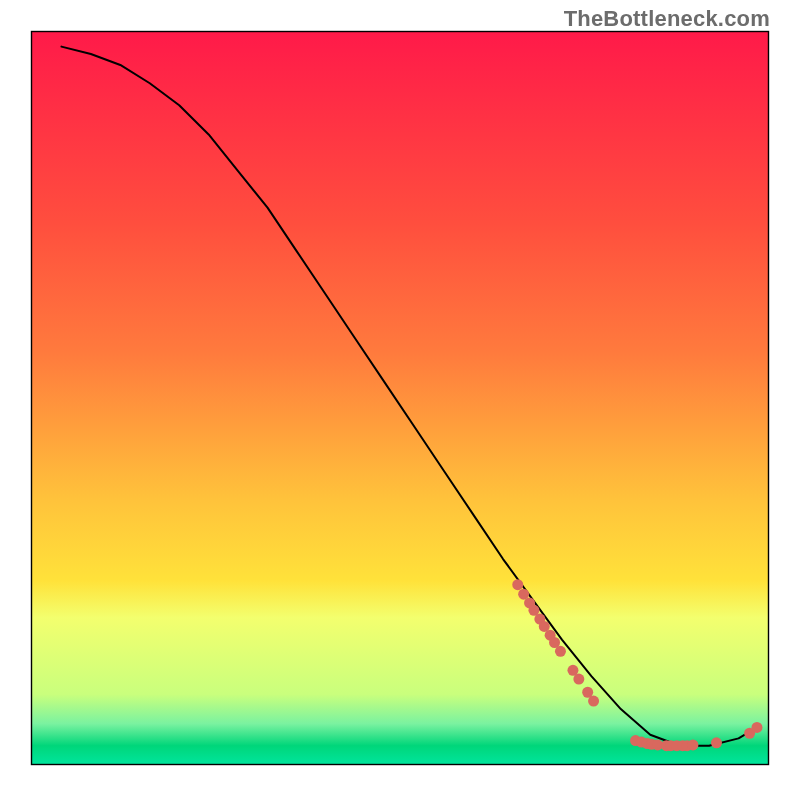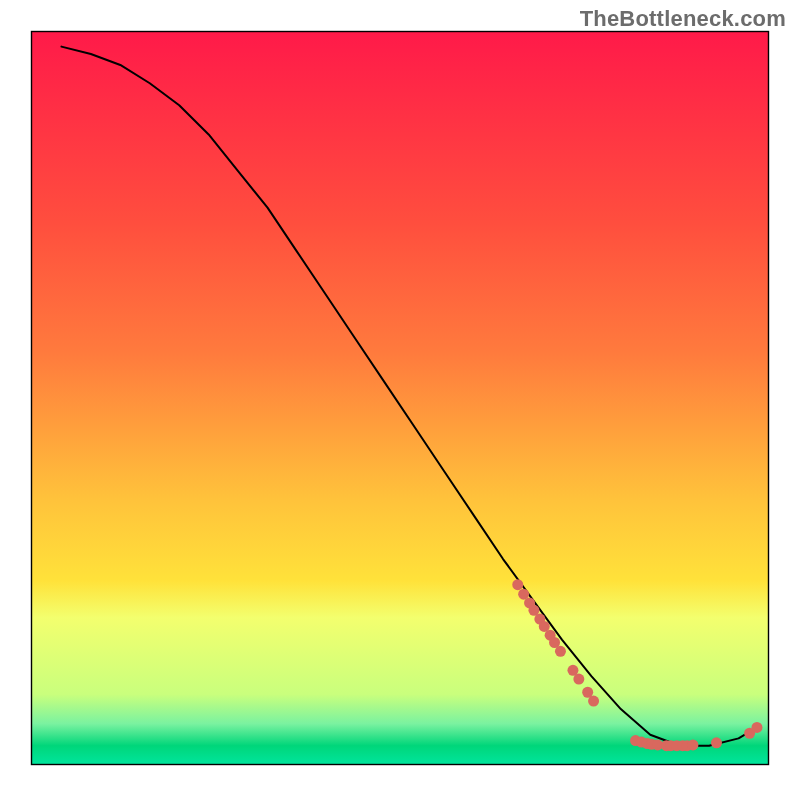--- a/index.html
+++ b/index.html
@@ -12,21 +12,21 @@
     overflow: hidden;
   }
   .canvas {
     position: relative;
     width: 800px;
     height: 800px;
   }
   .watermark {
     position: absolute;
     top: 6px;
-    right: 14px;
+    right: 30px;
     font-size: 22px;
     font-weight: 600;
     color: #6c6c6c;
     letter-spacing: 0.2px;
     user-select: none;
   }
   svg {
     display: block;
   }
 </style>

